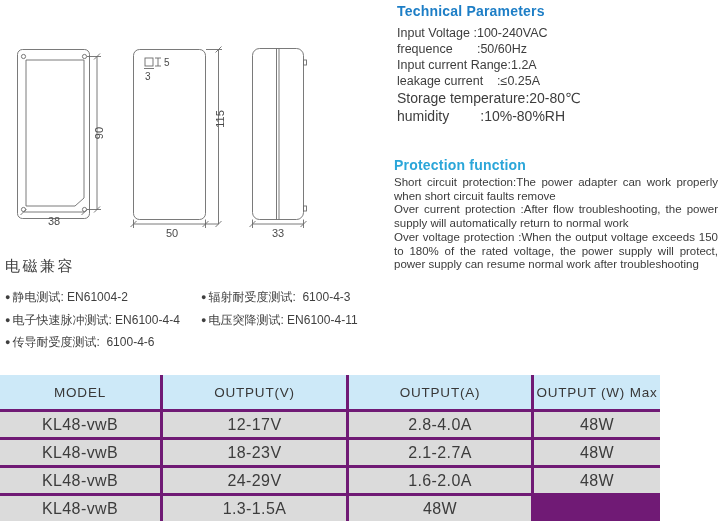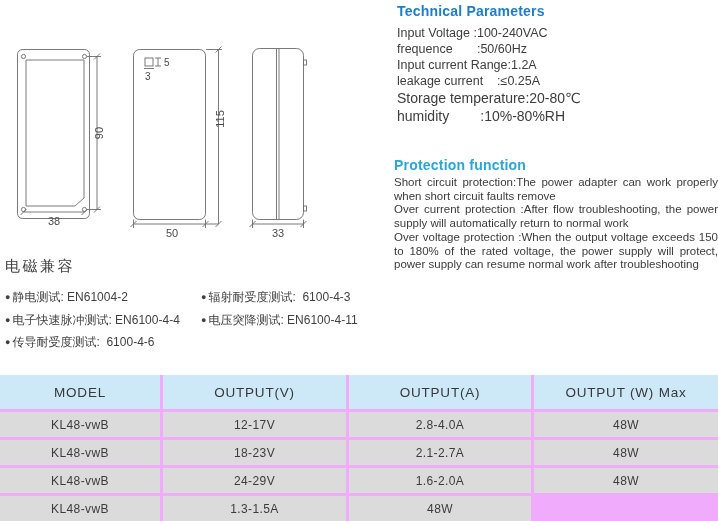--- a/index.html
+++ b/index.html
@@ -29,27 +29,27 @@
 
   
   .emc { position:absolute; left:5px; top:257px; width:388px; }
   .emc-title { font-size:15px; color:#404040; letter-spacing:2.5px; margin-bottom:10px; }
   .emc-grid { display:grid; grid-template-columns:196px 1fr; }
   .emc-item { font-size:12px; line-height:22.5px; white-space:pre; color:#3f3f3f; }
   .emc-item::before { content:"●"; font-size:9px; margin-right:2px; vertical-align:1px; }
 
   
   .spec-table {
-    position:absolute; left:0; top:375px; width:718px; height:146px;
+    position:absolute; left:0; top:375px; width:660px; height:146px;
     display:grid; grid-template-columns:160px 183px 182px 1fr;
-    grid-template-rows:34px 25px 25px 25px 25px; gap:3px; background:#f0abfc;
+    grid-template-rows:34px 25px 25px 25px 25px; gap:3px; background:#701a75;
   }
   .spec-table .cell {
     display:flex; align-items:center; justify-content:center;
-    background:#dbdbdb; font-size:12px; color:#3c3c3c; letter-spacing:0.4px;
+    background:#dbdbdb; font-size:16px; color:#3c3c3c; letter-spacing:0.4px;
   }
   .spec-table .head {
     background:#cde9f8; font-size:13.5px; color:#383838; letter-spacing:0.8px;
   }
 </style>
 </head>
 <body>
 
 <div id="page">
 

